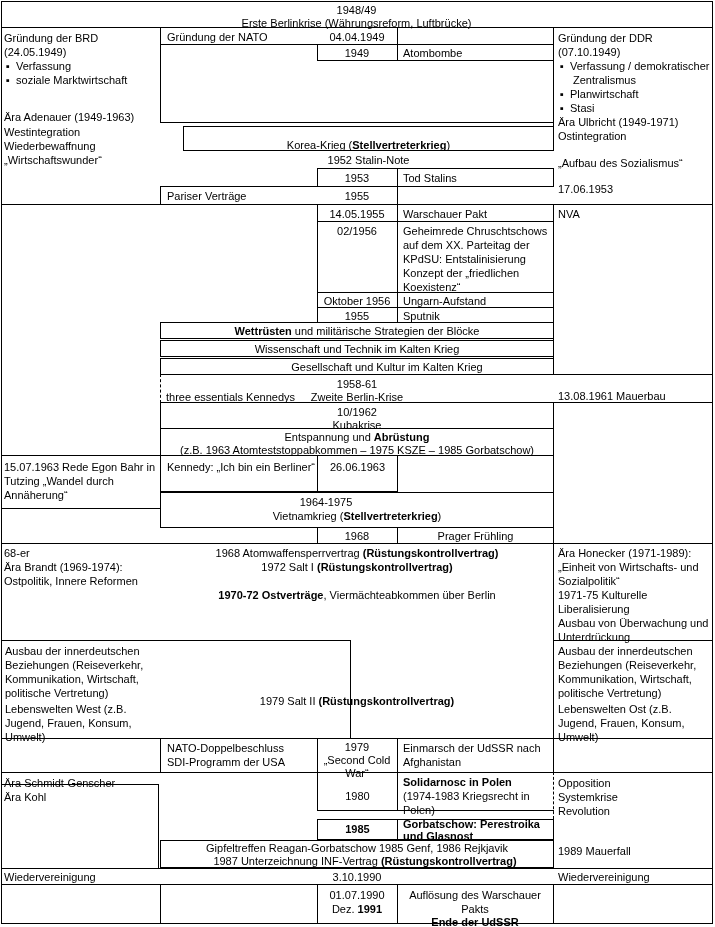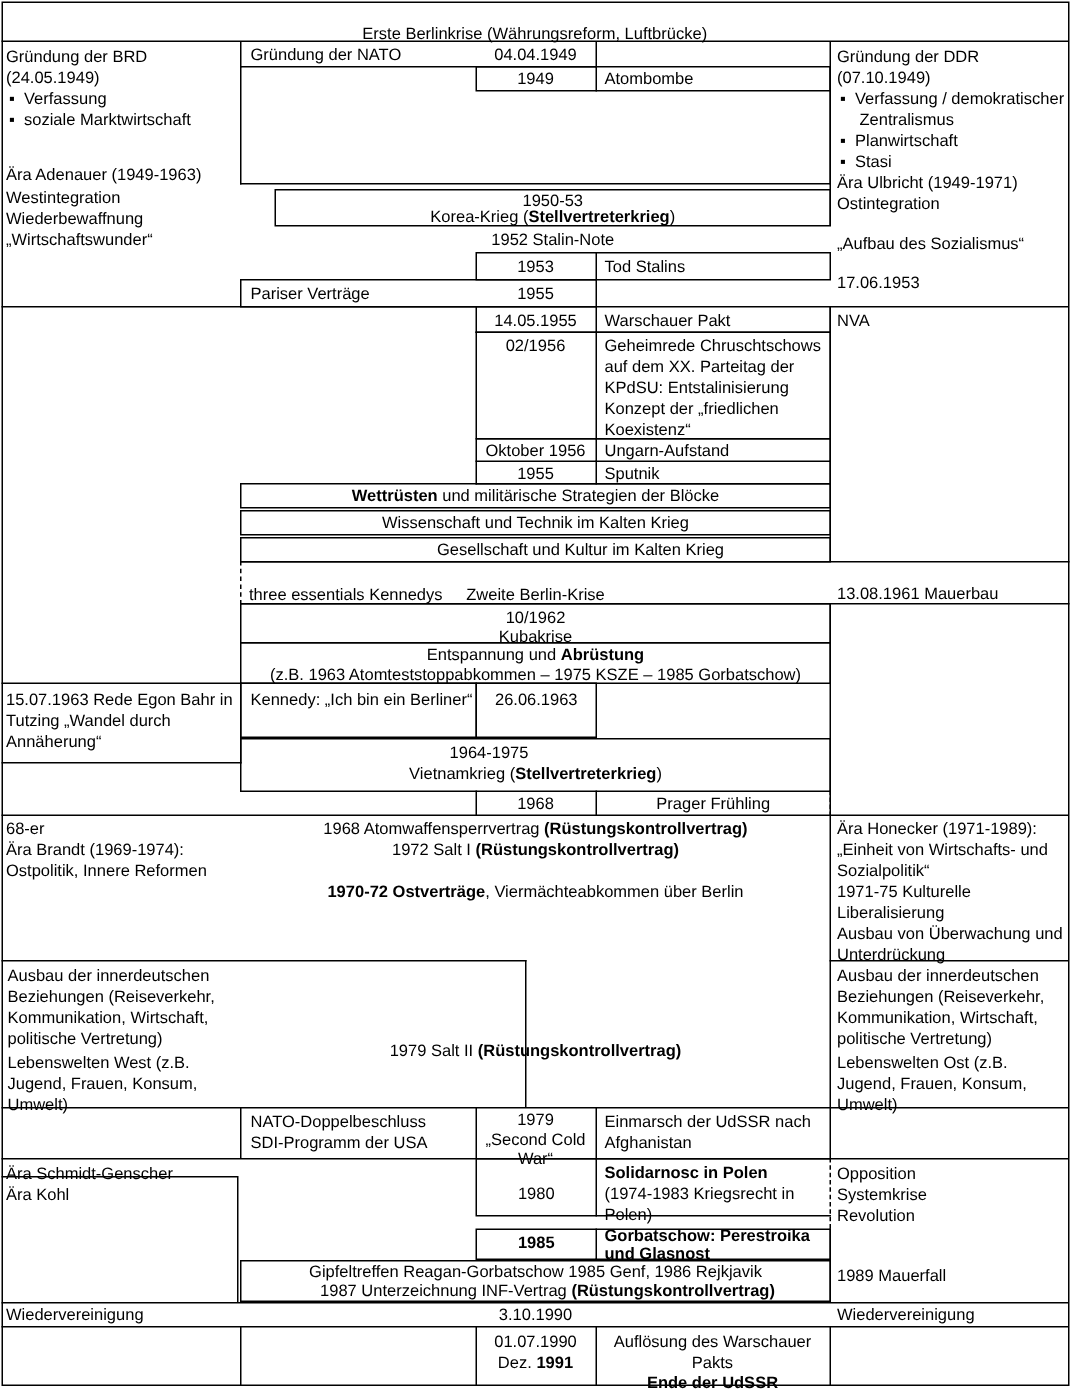--- a/index.html
+++ b/index.html
@@ -40,20 +40,21 @@
   <div class="vl" style="left:317px;top:884px;height:40px"></div>
   <div class="vl" style="left:397px;top:884px;height:40px"></div>
   <div class="vl" style="left:553px;top:28px;height:122px"></div>
   <div class="vl" style="left:553px;top:204px;height:170px"></div>
   <div class="vl" style="left:553px;top:402px;height:141px"></div>
   <div class="vl" style="left:553px;top:543px;height:229px"></div>
   <div class="vld" style="left:553px;top:772px;height:47px"></div>
   <div class="vl" style="left:553px;top:819px;height:49px"></div>
   <div class="vl" style="left:553px;top:884px;height:40px"></div>
 
+  <div class="ln c" style="left:1px;top:3px;width:711px">1948/49</div>
   <div class="ln c" style="left:1px;top:16px;width:711px">Erste Berlinkrise (Währungsreform, Luftbrücke)</div>
 
   <div class="ln" style="left:4px;top:31px">Gründung der BRD</div>
   <div class="ln" style="left:4px;top:45px">(24.05.1949)</div>
   <div class="ln" style="left:6px;top:59px">▪&nbsp; Verfassung</div>
   <div class="ln" style="left:6px;top:73px">▪&nbsp; soziale Marktwirtschaft</div>
   <div class="ln" style="left:4px;top:110px">Ära Adenauer (1949-1963)</div>
   <div class="ln" style="left:4px;top:125px">Westintegration</div>
   <div class="ln" style="left:4px;top:139px">Wiederbewaffnung</div>
   <div class="ln" style="left:4px;top:153px">„Wirtschaftswunder“</div>
@@ -111,21 +112,20 @@
   <div class="ln c" style="left:317px;top:30px;width:80px">04.04.1949</div>
 
   <div class="bx" style="left:317px;top:44px;width:237px;height:17px"></div>
   <div class="vl" style="left:397px;top:44px;height:17px"></div>
   <div class="ln c" style="left:317px;top:46px;width:80px">1949</div>
   <div class="ln" style="left:403px;top:46px">Atombombe</div>
 
   <div class="bx no-t" style="left:160px;top:44px;width:394px;height:79px"></div>
 
   <div class="bx" style="left:183px;top:126px;width:371px;height:25px"></div>
-  <div class="ln c" style="left:183px;top:127px;width:371px">1950-53</div>
   <div class="ln c" style="left:183px;top:138px;width:371px"><span>Korea-Krieg (</span><b>Stellvertreterkrieg</b><span>)</span></div>
 
   <div class="ln c" style="left:183px;top:153px;width:371px">1952 Stalin-Note</div>
 
   <div class="bx" style="left:317px;top:168px;width:237px;height:19px"></div>
   <div class="vl" style="left:397px;top:168px;height:19px"></div>
   <div class="ln c" style="left:317px;top:171px;width:80px">1953</div>
   <div class="ln" style="left:403px;top:171px">Tod Stalins</div>
 
   <div class="bx" style="left:160px;top:186px;width:238px;height:19px"></div>
@@ -158,20 +158,21 @@
 
   <div class="bx" style="left:160px;top:322px;width:394px;height:17px"></div>
   <div class="ln c" style="left:160px;top:324px;width:394px"><b>Wettrüsten</b><span> und militärische Strategien der Blöcke</span></div>
   <div class="bx" style="left:160px;top:340px;width:394px;height:17px"></div>
   <div class="ln c" style="left:160px;top:342px;width:394px">Wissenschaft und Technik im Kalten Krieg</div>
   <div class="bx" style="left:160px;top:358px;width:394px;height:17px"></div>
   <div class="ln c" style="left:160px;top:360px;width:454px">Gesellschaft und Kultur im Kalten Krieg</div>
 
   <div class="bx no-l no-r" style="left:160px;top:374px;width:553px;height:29px"></div>
   <div class="vld" style="left:160px;top:374px;height:29px"></div>
+  <div class="ln c" style="left:160px;top:377px;width:394px">1958-61</div>
   <div class="ln" style="left:166px;top:390px">three essentials Kennedys</div>
   <div class="ln c" style="left:160px;top:390px;width:394px">Zweite Berlin-Krise</div>
 
   <div class="bx" style="left:160px;top:402px;width:394px;height:27px"></div>
   <div class="ln c" style="left:160px;top:405px;width:394px">10/1962</div>
   <div class="ln c" style="left:160px;top:418px;width:394px">Kubakrise</div>
 
   <div class="bx" style="left:160px;top:428px;width:394px;height:28px"></div>
   <div class="ln c" style="left:160px;top:430px;width:394px"><span>Entspannung und </span><b>Abrüstung</b></div>
   <div class="ln c" style="left:160px;top:443px;width:394px">(z.B. 1963 Atomteststoppabkommen – 1975 KSZE – 1985 Gorbatschow)</div>

